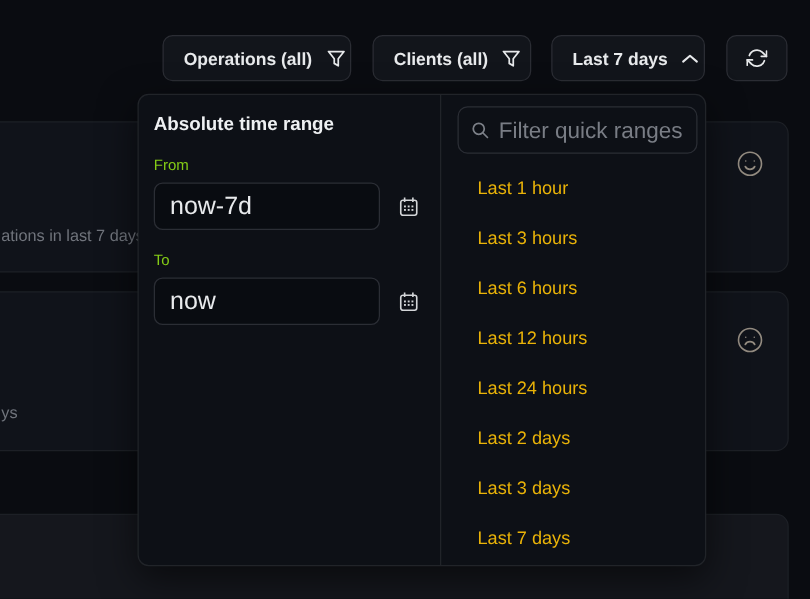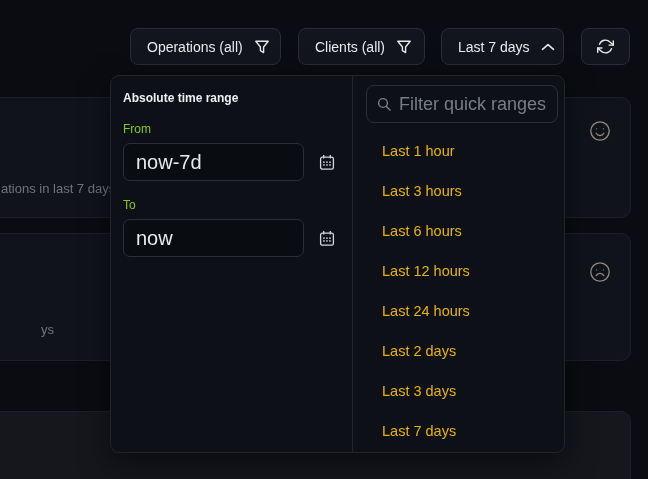--- a/index.html
+++ b/index.html
@@ -17,49 +17,49 @@
     position:absolute; left:-24px; width:655px;
     background:#10131a; border:1px solid #1d2026; border-radius:10px;
   }
   .bg-card-1 { top:97px;  height:121px; }
   .bg-card-2 { top:233px; height:128px; }
   .bg-card-3 { top:411px; height:110px; background:#15171d; }
   .bg-caption {
     position:absolute; left:24px; color:#70747c; font-size:13px; white-space:nowrap;
   }
   .bg-card-1 .bg-caption { top:83px; }
-  .bg-card-2 .bg-caption { top:88px;padding-left:40px; }
+  .bg-card-2 .bg-caption { top:88px; }
   .face-icon { position:absolute; left:612px; width:22px; height:22px; }
   .bg-card-1 .face-icon { top:22px; }
   .bg-card-2 .face-icon { top:27px; }
 
   
   .tb-btn {
     position:absolute; top:28px; height:37px;
     background:#12151b; border:1px solid #2b2d34; border-radius:8px;
     color:#e8eaec; font-size:14px;
     display:flex; align-items:center; gap:11px; padding:0 16px;
-    cursor:pointer; white-space:nowrap;
+    cursor:pointer; white-space:nowrap;font-weight:bold;
   }
   .tb-ops    { left:130px; width:151px; }
   .tb-cli    { left:298px; width:127px;text-align:right; }
   .tb-time   { left:441px; width:123px; }
   .tb-refresh{ left:581px; width:49px; justify-content:center; }
 
   
   .picker {
     position:absolute; left:110px; top:75px; width:455px; height:378px;
     background:#0d1016; border:1px solid #212429; border-radius:9px;
     box-shadow:0 10px 30px rgba(0,0,0,.55);
     display:flex; z-index:5;
   }
   .picker-left {
     width:242px; border-right:1px solid #212429; padding:15px 0 0 12px;
   }
-  .picker-title { font-size:12px; font-weight:700; color:#eef0f2; }
+  .picker-title { font-size:15px; font-weight:700; color:#eef0f2; }
   .field-label  { margin-top:17px; font-size:12px; color:#84cc16; }
   .field-row    { display:flex; align-items:center; gap:15px; margin-top:7px; }
   .text-input {
     width:181px; height:38px;
     background:#090c11; border:1px solid #2b2e35; border-radius:7px;
     color:#e8eaec; font-size:20px; padding:0 12px; outline:none;
     font-family:"Liberation Sans", sans-serif;
   }
   .icon-btn { background:none; border:none; padding:0; cursor:pointer; line-height:0; }
   .apply-btn {

